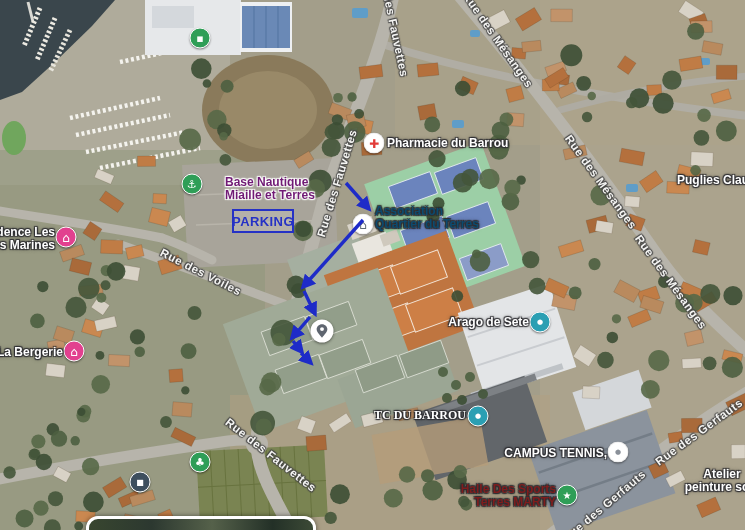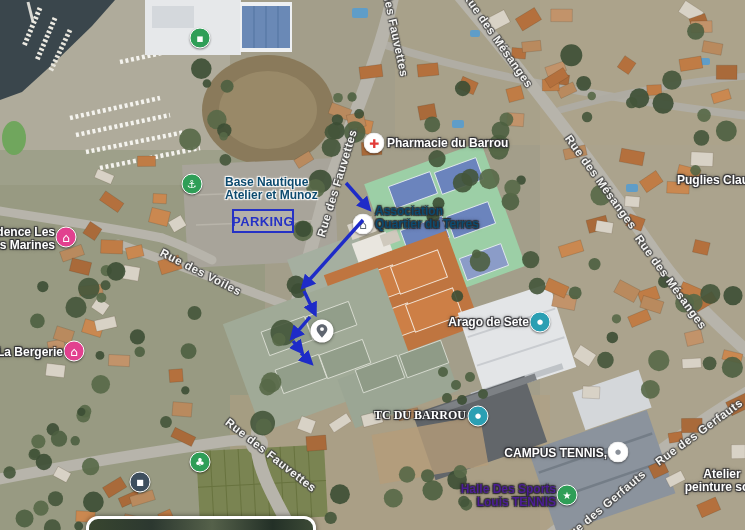--- a/index.html
+++ b/index.html
@@ -372,23 +372,23 @@
       <div class="street-label" style="left: 604px; top: 506px; transform: translate(-50%, -50%) rotate(-40deg);">Rue des Gerfauts</div>
       <div class="poi-icon" style="left: 374px; top: 143px; background: rgb(255, 255, 255); color: rgb(226, 60, 57); border: 1px solid rgba(0, 0, 0, 0.08);">
         <span style="font-size: 12px;">✚</span>
       </div>
       <div class="poi-label" style="color: rgb(255, 255, 255); top: 143px; left: 387px; transform: translateY(-50%); text-align: left;">
         <div>Pharmacie du Barrou</div>
       </div>
       <div class="poi-icon" style="left: 192px; top: 184px; background: rgb(47, 158, 87); color: rgb(255, 255, 255); border: 1.5px solid rgb(255, 255, 255);">
         <span style="font-size: 11px;">⚓</span>
       </div>
-      <div class="poi-label halo-light" style="color: #0c4a6e; top: 189px; left: 205px; transform: translateY(-50%); text-align: left; padding-left: 20px;">
+      <div class="poi-label halo-light" style="color: #701a75; top: 189px; left: 205px; transform: translateY(-50%); text-align: left; padding-left: 20px;">
         <div>Base Nautique</div>
-        <div>Atelier et Munoz</div>
+        <div>Miaille et Terres</div>
       </div>
       <div class="poi-icon" style="left: 363px; top: 224px; background: rgb(255, 255, 255); color: rgb(95, 106, 117); border: 1px solid rgba(0, 0, 0, 0.08);">
         <span style="font-size: 12px;">⌂</span>
       </div>
       <div class="poi-label" style="color: #0c4a6e; top: 218px; left: 375px; transform: translateY(-50%); text-align: left;">
         <div>Association</div>
         <div>Quartier du Terres</div>
       </div>
       <div class="poi-icon" style="left: 66px; top: 237px; background: rgb(226, 64, 143); color: rgb(255, 255, 255); border: 1.5px solid rgb(255, 255, 255);">
         <span style="font-size: 12px;">⌂</span>
@@ -417,23 +417,23 @@
       </div>
       <div class="poi-icon" style="left: 618px; top: 452px; background: rgb(255, 255, 255); color: rgb(138, 144, 153); border: 1px solid rgba(0, 0, 0, 0.08);">
         <span style="font-size: 7px;">●</span>
       </div>
       <div class="poi-label" style="color: rgb(255, 255, 255); top: 453px; right: 138px; transform: translateY(-50%); text-align: right;">
         <div>CAMPUS TENNIS,</div>
       </div>
       <div class="poi-icon" style="left: 567px; top: 495px; background: rgb(47, 158, 87); color: rgb(255, 255, 255); border: 1.5px solid rgb(255, 255, 255);">
         <span style="font-size: 10px;">★</span>
       </div>
-      <div class="poi-label" style="color: #4c1d95; top: 496px; right: 189px; transform: translateY(-50%); text-align: right;">
+      <div class="poi-label" style="color: #7f1d1d; top: 496px; right: 189px; transform: translateY(-50%); text-align: right;">
         <div>Halle Des Sports</div>
-        <div>Louis TENNIS</div>
+        <div>Terres MARTY</div>
       </div>
       <div class="poi-label" style="color: rgb(255, 255, 255); top: 180px; left: 677px; transform: translateY(-50%); text-align: left;">
         <div>Puglies Claudi</div>
       </div>
       <div class="poi-label" style="color: rgb(255, 255, 255); top: 481px; left: 722px; transform: translate(-50%, -50%); text-align: center;">
         <div>Atelier</div>
         <div>peinture scul</div>
       </div>
       <div class="poi-icon" style="left: 200px; top: 38px; background: rgb(47, 158, 87); color: rgb(255, 255, 255); border: 1.5px solid rgb(255, 255, 255);">
         <span style="font-size: 11px;">▪</span>

